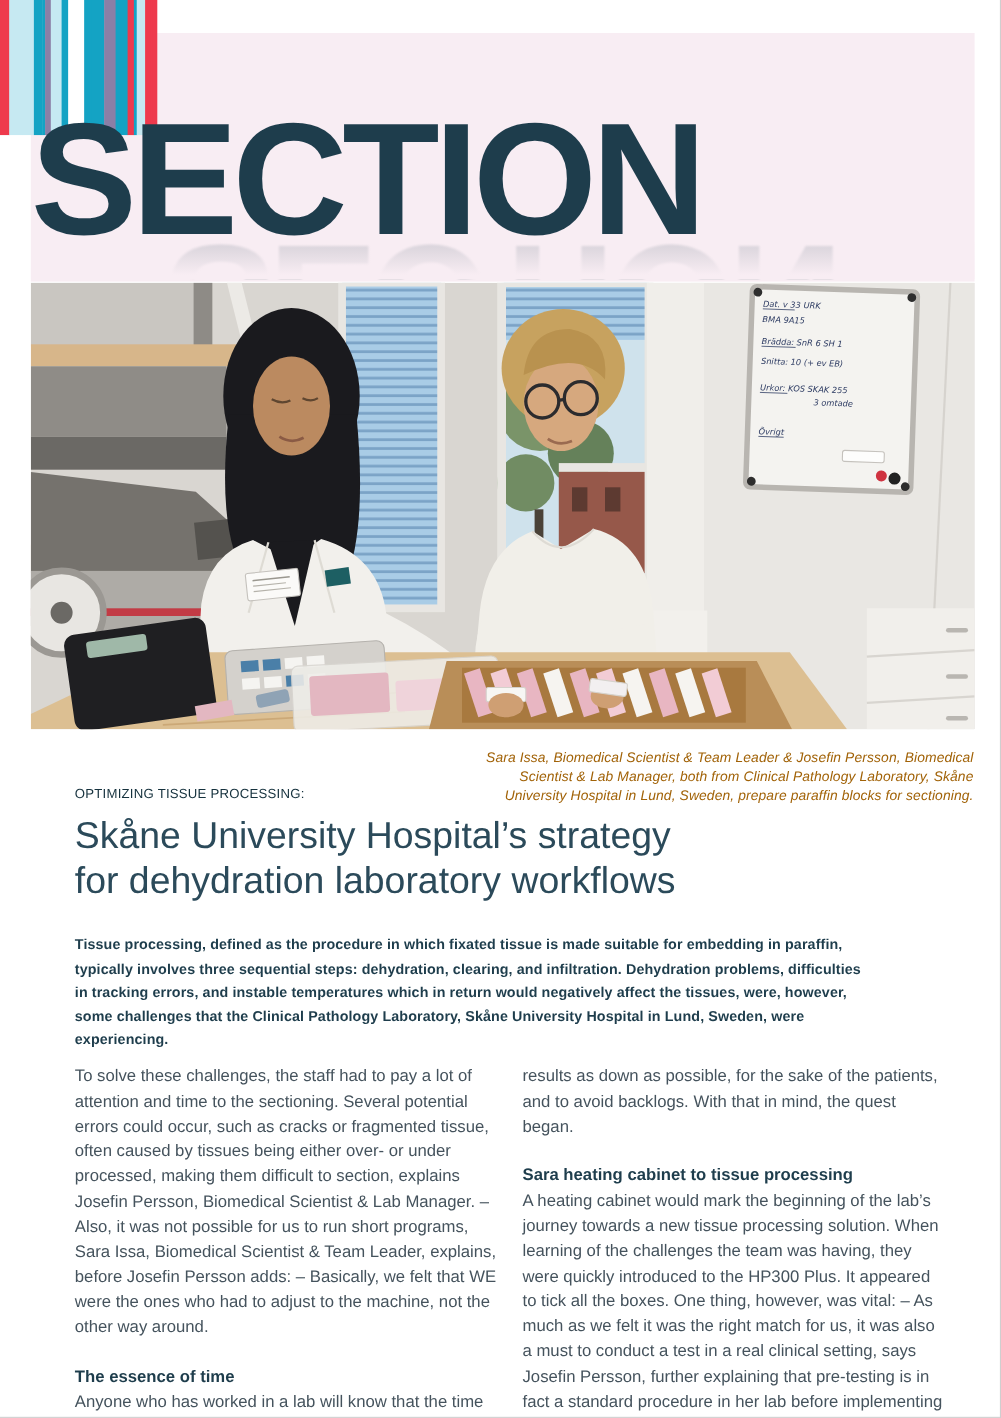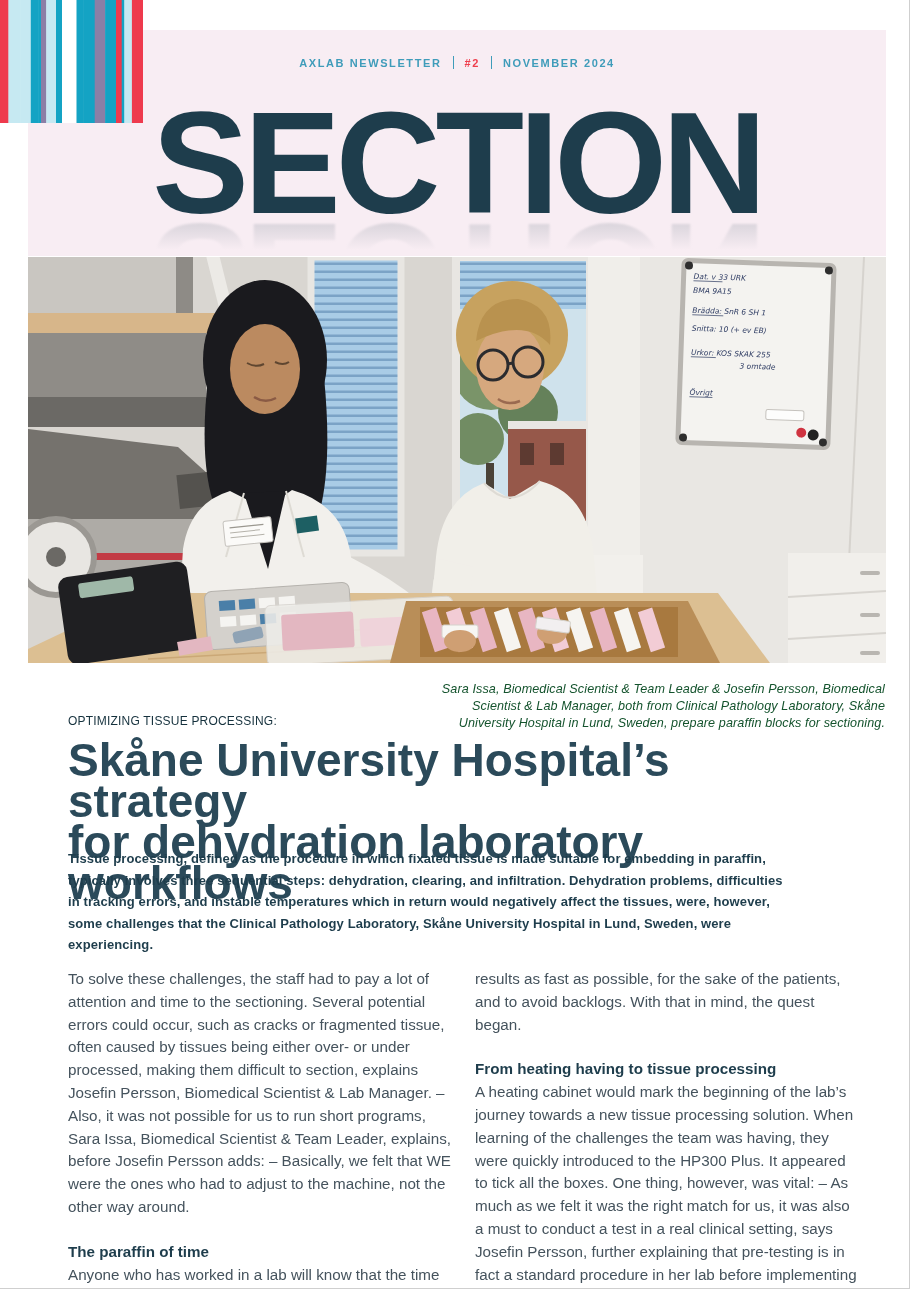--- a/index.html
+++ b/index.html
@@ -27,21 +27,21 @@
     white-space:nowrap;
   }
   .masthead-line .sep{
     display:inline-block;width:0;height:13px;
     border-left:1.5px solid var(--blue,#3f9cba);
     margin:0 11px;vertical-align:-2px;
   }
   .masthead-line .issue{color:var(--red,#ee3e4c);}
   .section-title{
     position:absolute;left:28px;top:91px;width:858px;
-    text-align:center;
+    text-align:left;
     font-size:145px;line-height:1;font-weight:bold;letter-spacing:-5px;
     color:var(--teal,#1e3d4c);
     white-space:nowrap;
   }
   .reflection-wrap{
     position:absolute;left:28px;top:220px;width:858px;height:34px;
     overflow:hidden;
   }
   .reflection-text{
     position:absolute;left:0;top:-19px;width:100%;
@@ -58,30 +58,30 @@
     background:linear-gradient(to bottom, rgba(248,237,243,0.25), var(--pink,#f8edf3) 88%);
   }
   .photo{
     position:absolute;left:28px;top:257px;width:858px;height:406px;margin:0;
   }
   .photo svg{display:block;width:858px;height:406px;}
   .caption{
     position:absolute;right:24px;top:681px;width:470px;
     text-align:right;font-style:italic;
     font-size:12.6px;line-height:17.2px;letter-spacing:0.1px;
-    color:#14532d;
+    color:#a16207;
   }
   .kicker{
     position:absolute;left:68px;top:714px;
     font-size:12px;font-weight:normal;letter-spacing:0.2px;
     color:#15313d;
   }
   .article-title{
     position:absolute;left:68px;top:740px;width:760px;margin:0;
-    font-size:46px;line-height:41px;font-weight:bold;
+    font-size:34px;line-height:41px;font-weight:normal;
     color:var(--title,#2b4a5a);
   }
   .article-title span{display:block;}
   .intro{
     position:absolute;left:68px;top:848px;width:730px;margin:0;
     font-size:13px;font-weight:bold;line-height:21.6px;letter-spacing:0.1px;
     color:var(--teal,#1e3d4c);
   }
   .columns{
     position:absolute;left:68px;top:968px;width:794px;
@@ -120,23 +120,20 @@
         <rect x="105.1" y="0" width="11.3" height="123" fill="#14a3c4"></rect>
         <rect x="116.0" y="0" width="6.1" height="123" fill="#ee3a4d"></rect>
         <rect x="121.7" y="0" width="3.0" height="123" fill="#14a3c4"></rect>
         <rect x="124.3" y="0" width="8.0" height="123" fill="#c6e9f2"></rect>
         <rect x="131.9" y="0" width="5.4" height="123" fill="#ee3a4d"></rect>
         <rect x="136.8" y="0" width="2.4" height="123" fill="#ee3a4d"></rect>
         <rect x="138.9" y="0" width="8.5" height="123" fill="#ee3a4d"></rect>
       </svg>
   </div>
 
-  <div class="masthead-line">
-    <span>AXLAB NEWSLETTER</span><span class="sep"></span><span class="issue">#2</span><span class="sep"></span><span>NOVEMBER 2024</span>
-  </div>
 
   <div class="section-title">SECTION</div>
   <div class="reflection-wrap" aria-hidden="true">
     <div class="reflection-text">SECTION</div>
     <div class="reflection-fade"></div>
   </div>
 
   <figure class="photo">
     <svg viewBox="0 0 858 406" preserveAspectRatio="none">
       <defs>
@@ -324,23 +321,23 @@
   <h1 class="article-title">
     <span>Skåne University Hospital’s strategy</span>
     <span>for dehydration laboratory workflows</span>
   </h1>
 
   <p class="intro">Tissue processing, defined as the procedure in which fixated tissue is made suitable for embedding in paraffin, typically involves three sequential steps: dehydration, clearing, and infiltration. Dehydration problems, difficulties in tracking errors, and instable temperatures which in return would negatively affect the tissues, were, however, some challenges that the Clinical Pathology Laboratory, Skåne University Hospital in Lund, Sweden, were experiencing.</p>
 
   <div class="columns">
     <div class="col">
       <p>To solve these challenges, the staff had to pay a lot of attention and time to the sectioning. Several potential errors could occur, such as cracks or fragmented tissue, often caused by tissues being either over- or under processed, making them difficult to section, explains Josefin Persson, Biomedical Scientist &amp; Lab Manager. – Also, it was not possible for us to run short programs, Sara Issa, Biomedical Scientist &amp; Team Leader, explains, before Josefin Persson adds: – Basically, we felt that WE were the ones who had to adjust to the machine, not the other way around.</p>
-      <h3>The paraffin of time</h3>
+      <h3>The essence of time</h3>
       <p>Anyone who has worked in a lab will know that the time factor is crucial. It all comes down to obtaining the best</p>
     </div>
     <div class="col">
-      <p>results as fast as possible, for the sake of the patients, and to avoid backlogs. With that in mind, the quest began.</p>
-      <h3>From heating having to tissue processing</h3>
+      <p>results as down as possible, for the sake of the patients, and to avoid backlogs. With that in mind, the quest began.</p>
+      <h3>Sara heating cabinet to tissue processing</h3>
       <p>A heating cabinet would mark the beginning of the lab’s journey towards a new tissue processing solution. When learning of the challenges the team was having, they were quickly introduced to the HP300 Plus. It appeared to tick all the boxes. One thing, however, was vital: – As much as we felt it was the right match for us, it was also a must to conduct a test in a real clinical setting, says Josefin Persson, further explaining that pre-testing is in fact a standard procedure in her lab before implementing any new device.</p>
     </div>
   </div>
 
 </div>
 
 </body></html>

